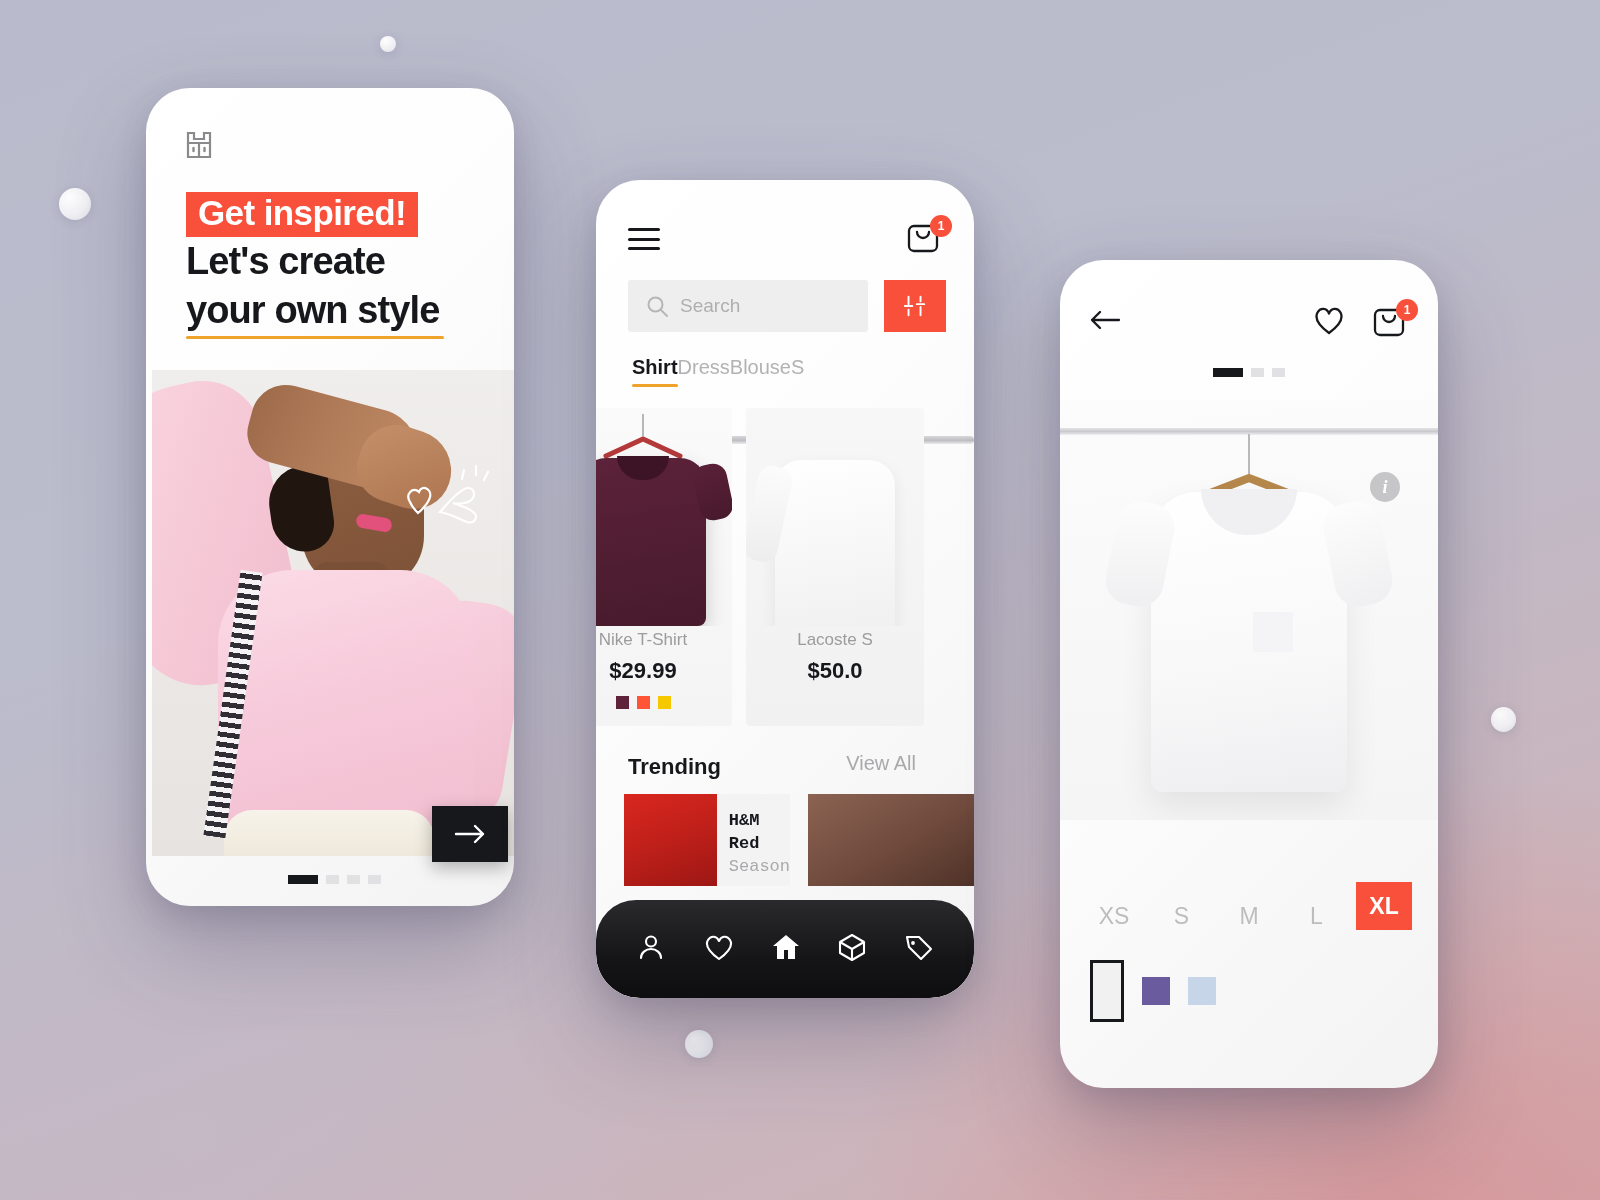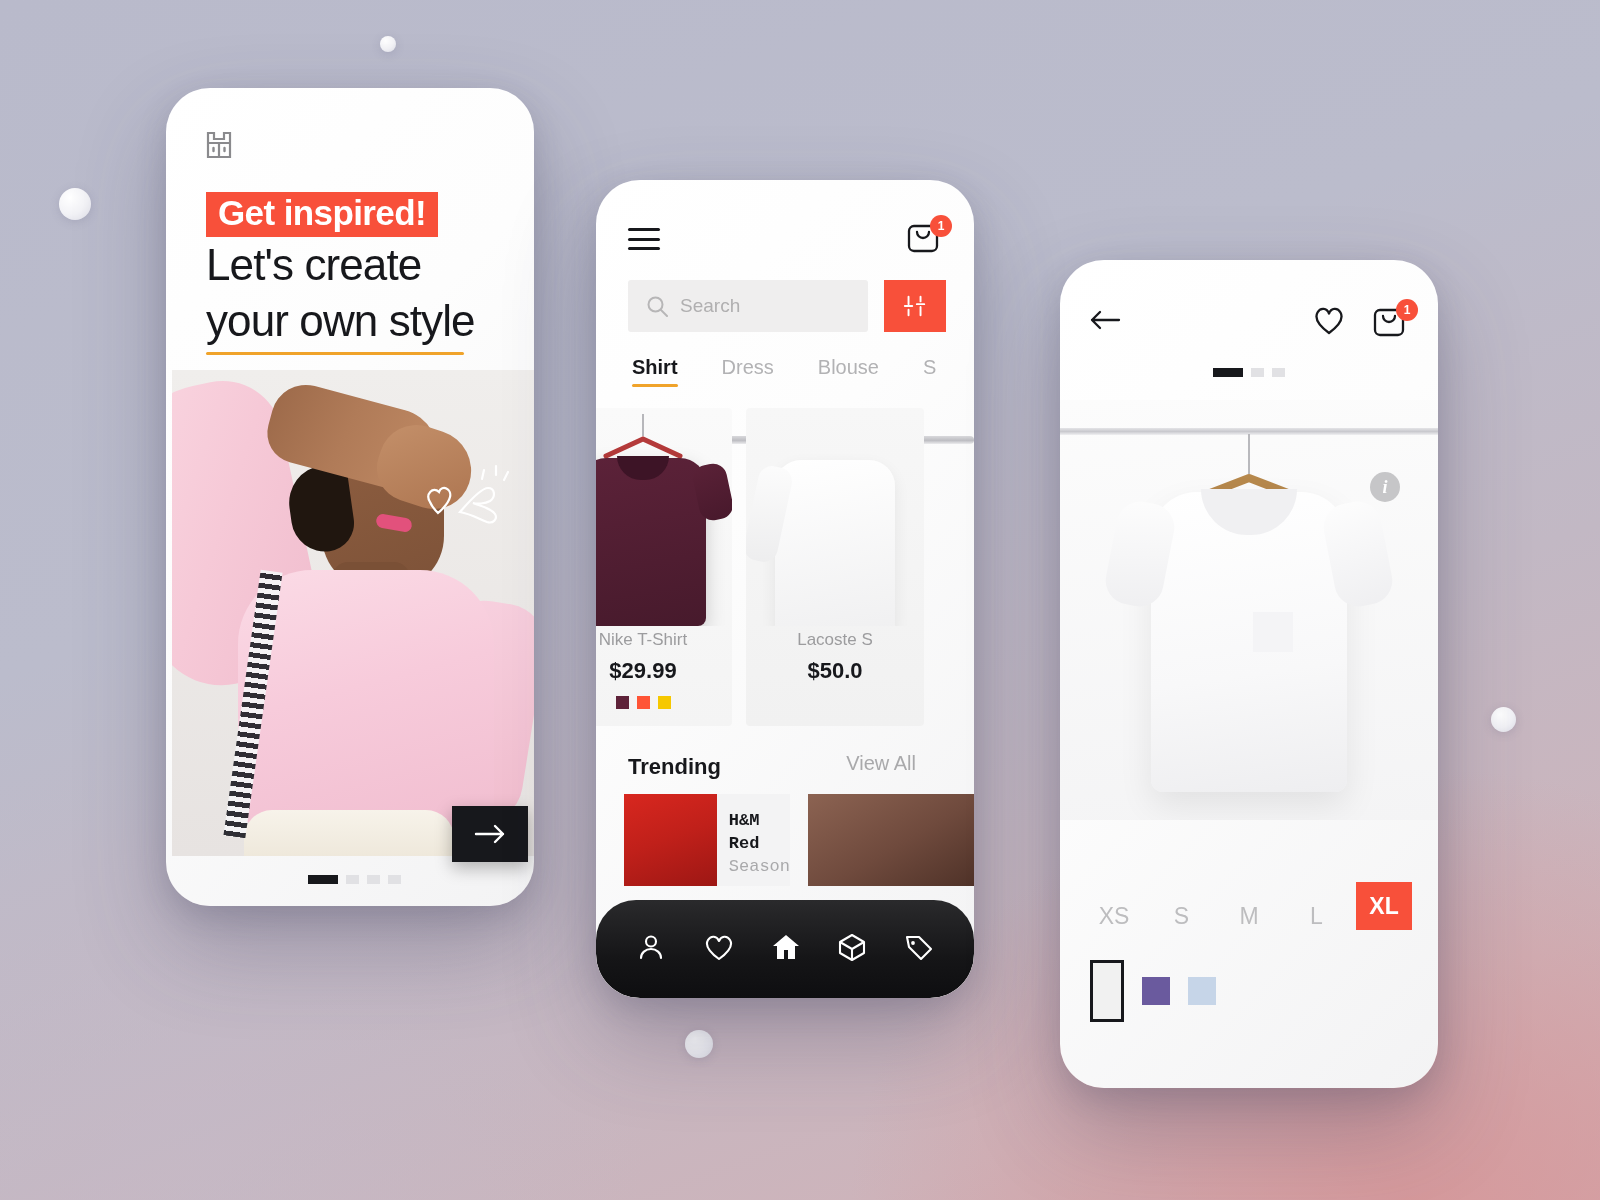--- a/index.html
+++ b/index.html
@@ -26,35 +26,35 @@
   
   .phone {
     position: absolute;
     background: linear-gradient(135deg, #ffffff 0%, #fdfdfd 40%, #f3f3f4 100%);
     border-radius: 44px;
     box-shadow: 0 40px 90px rgba(60,60,90,0.30), 0 10px 30px rgba(60,60,90,0.18);
     overflow: hidden;
   }
 
   
-  #phone1 { left: 146px; top: 88px; width: 368px; height: 818px; margin-left: 20px; }
+  #phone1 { left: 146px; top: 88px; width: 368px; height: 818px; }
   .p1-logo { position: absolute; left: 40px; top: 42px; width: 26px; height: 30px; }
   .p1-head { position: absolute; left: 40px; top: 104px; width: 300px; }
   .p1-hl {
     display: inline-block;
     background: #f8503a;
     color: #fff;
     font-size: 35px; font-weight: 700;
     letter-spacing: -0.6px;
     padding: 3px 12px 7px 12px;
     line-height: 1.0;
   }
   .p1-line {
     display: block;
-    font-size: 44px; font-weight: 400; color: #17181c;
+    font-size: 38px; font-weight: 700; color: #17181c;
     letter-spacing: -0.9px;
     line-height: 1.28;
     white-space: nowrap;
   }
   .p1-underline {
     width: 258px; height: 3px; background: #f0a32a; margin-top: 2px; border-radius: 2px;
   }
 
   
   .p1-photo {
@@ -153,21 +153,21 @@
     flex: 1; background: #efeeee; border-radius: 3px;
     display:flex; align-items:center; gap: 12px; padding: 0 18px;
     color: #b0afb0; font-size: 19px;
   }
   .filter-btn {
     width: 62px; height: 52px; background:#f8503a;
     display:flex; align-items:center; justify-content:center;
   }
   .p2-tabs {
     position:absolute; left: 36px; right: 0; top: 176px; height: 40px;
-    display:flex; gap: 44px; align-items:flex-start;
+    display:flex; align-items:flex-start;
   }
   .tab { font-size: 20px; color:#b2b2b4; white-space:nowrap; }
   .tab.active { color:#17181c; font-weight:700; }
   .tab .ul { display:block; height:3px; background:#f0a32a; margin-top:5px; border-radius:2px; }
 
   .p2-scroller {
     position:absolute; left:0; right:0; top: 228px; height: 318px; overflow:hidden;
   }
   .rail { position:absolute; left:0; right:0; top:28px; height:8px;
     background: linear-gradient(180deg,#d9d9dc 0%, #bdbdc2 55%, #ececee 100%); border-radius:4px; }

